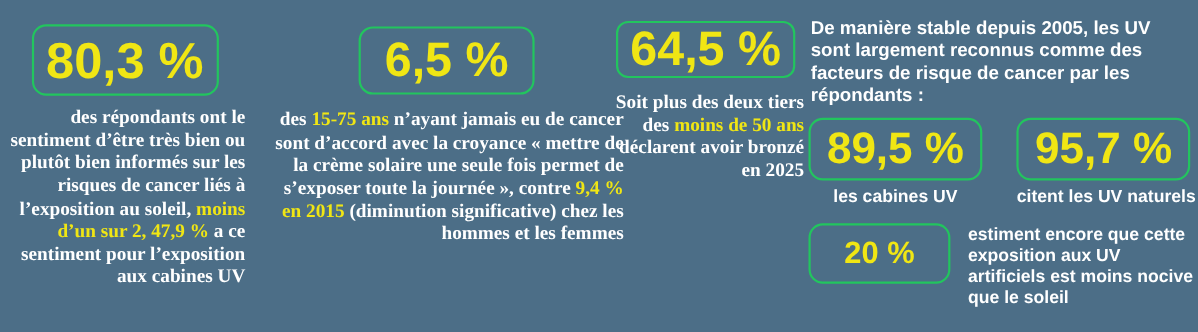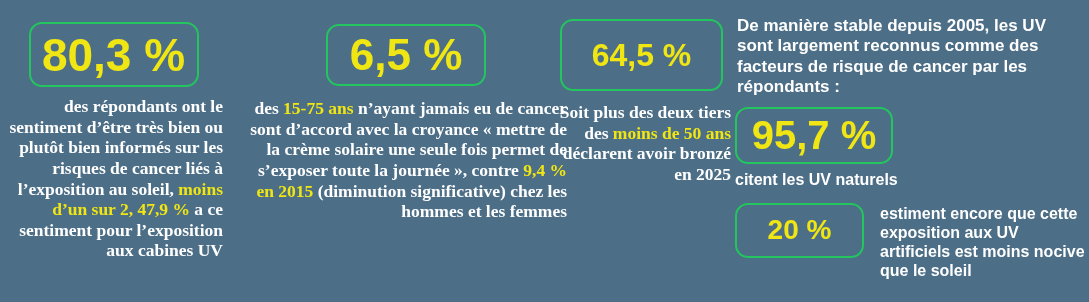--- a/index.html
+++ b/index.html
@@ -72,23 +72,24 @@
   #col2 .body-text {
     margin-top: 12px;
     font-size: 17.5px;
     padding: 0 4px;
   }
 
   
   #col3 { left: 550px; width: 183px; }
   #col3 .stat-box {
     width: 163px;
-    height: 72px;
+    height: 52px;
     margin: 19px auto 0 auto;
-    font-size: 32px;
+    font-size: 44px;
+    border-radius: 11px;
   }
   #col3 .body-text {
     margin-top: 11px;
     font-size: 17.5px;
     padding: 0 2px;
   }
 
   
   #col4 { left: 733px; width: 356px; }
   #col4 .lead-text {
@@ -160,20 +161,24 @@
   <div class="col" id="col3">
     <div class="stat-box">64,5 %</div>
     <div class="body-text"><span>Soit plus des deux tiers des </span><span class="hl">moins de 50 ans</span><span> déclarent avoir bronzé en 2025</span></div>
   </div>
 
   <div class="col" id="col4">
     <div class="lead-text">De manière stable depuis 2005, les UV sont largement reconnus comme des facteurs de risque de cancer par les répondants :</div>
 
     <div class="pair-row">
       <div class="pair-cell">
+        <div class="stat-box">89,5 %</div>
+        <div class="caption">les cabines UV</div>
+      </div>
+      <div class="pair-cell">
         <div class="stat-box">95,7 %</div>
         <div class="caption">citent les UV naturels</div>
       </div>
     </div>
 
     <div class="bottom-row">
       <div class="stat-box">20 %</div>
       <div class="side-text">estiment encore que cette exposition aux UV artificiels est moins nocive que le soleil</div>
     </div>
   </div>

